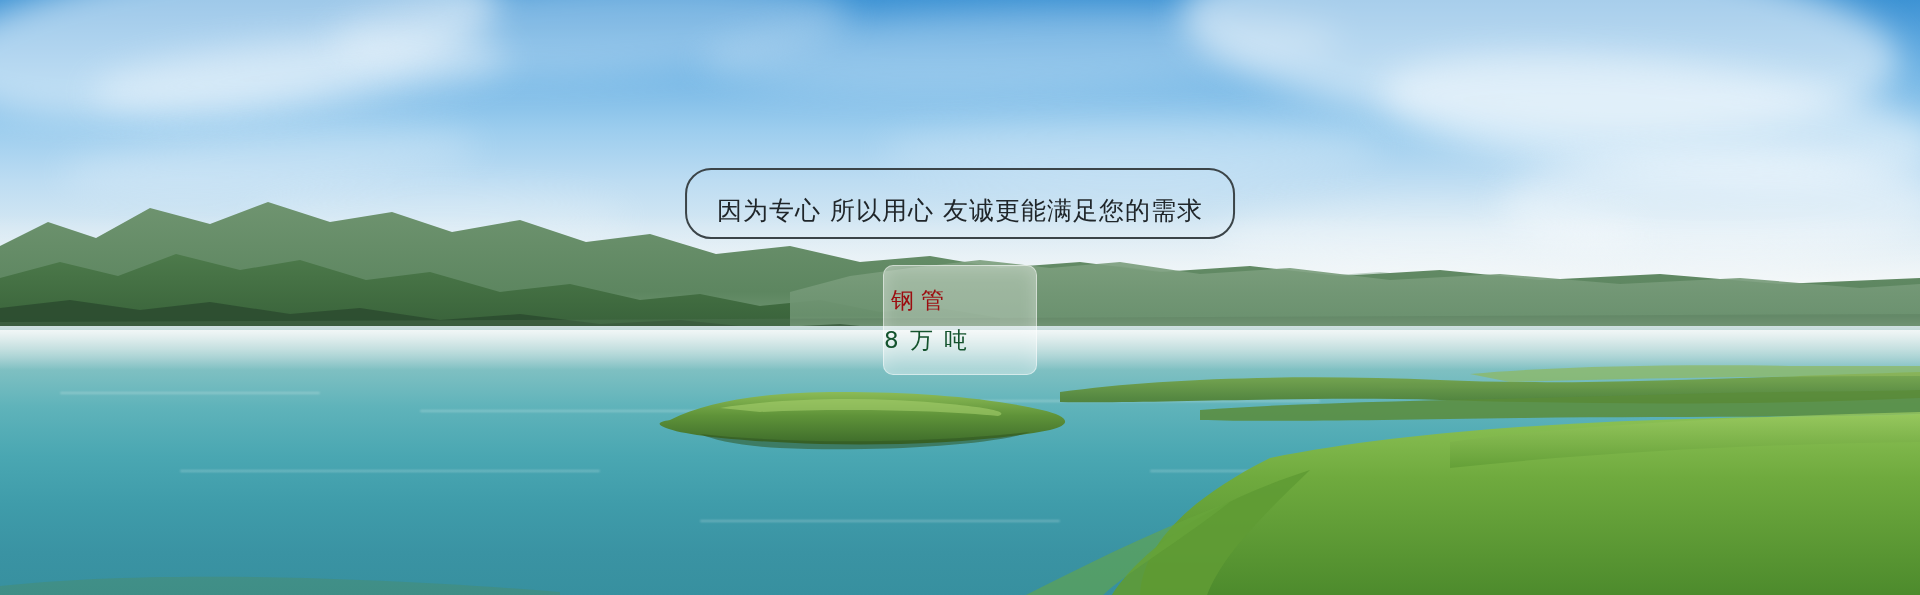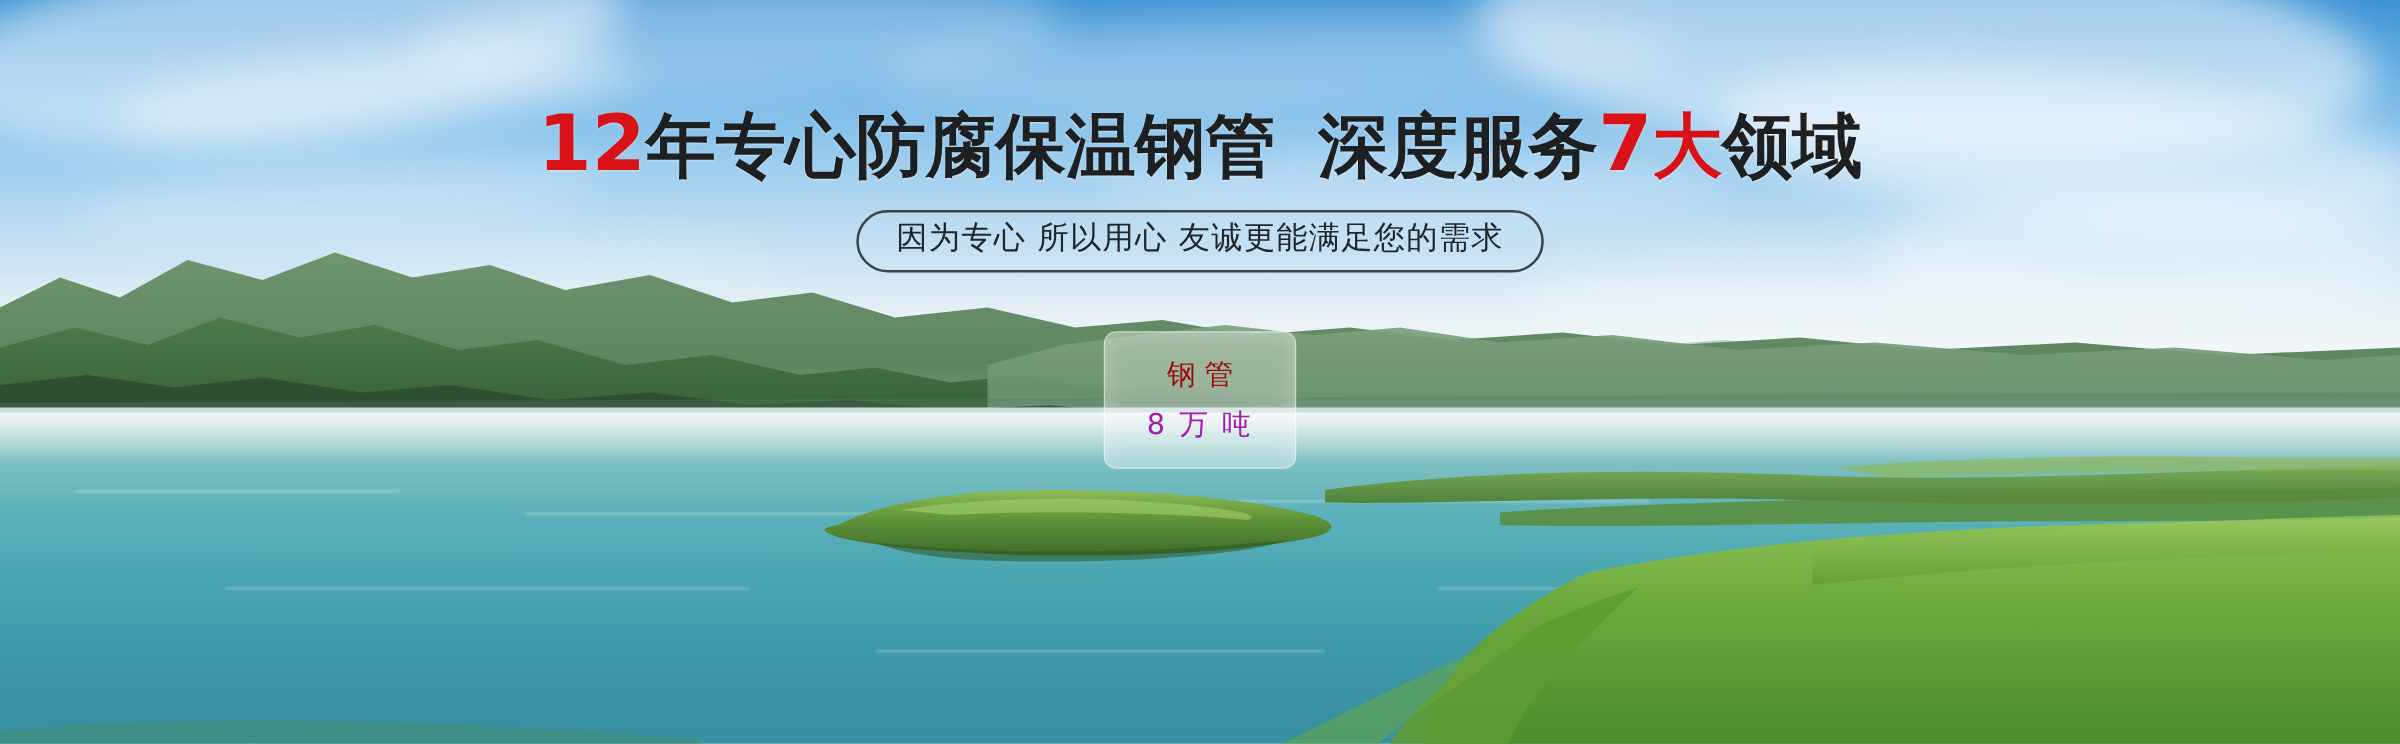--- a/index.html
+++ b/index.html
@@ -84,52 +84,52 @@
   }
   .hl-dark{color:#1d1f21;}
   .hl-red{color:#d81217;}
   .hl-num{font-size:62px;}
   .hl-gap{display:inline-block;width:34px;}
 
   .subpill{
     position:absolute;top:168px;left:50%;transform:translateX(-50%);
     border:2px solid #3b4448;
     border-radius:26px;
-    padding:4px 30px 10px 30px;
+    padding:25px 30px 10px 30px;
     font-size:25px;
     line-height:32px;
     color:#20262a;
     white-space:nowrap;
     background:transparent;
     letter-spacing:1px;
   }
 
   
   .cards{
     position:absolute;top:265px;left:50%;transform:translateX(-50%);
     display:flex;gap:14px;
   }
   .card{
     width:152px;height:108px;
     border-radius:10px;
     background:rgba(255,255,255,.30);
     border:1px solid rgba(255,255,255,.55);
     box-shadow:inset 0 0 18px rgba(255,255,255,.25);
     display:flex;flex-direction:column;
-    align-items:center;justify-content:center;
+    justify-content:center;
     gap:14px;
   }
   .card .ctitle{
     font-size:23px;line-height:26px;
     color:#9c0d10;font-weight:normal;
     letter-spacing:7px;text-indent:7px;
   }
   .card .cval{
     font-size:23px;line-height:26px;
-    color:#a21caf;font-weight:normal;
+    color:#14532d;font-weight:normal;
     letter-spacing:2px;
   }
   .card .cval sup{font-size:14px;}
 </style>
 </head>
 <body>
 
 <div id="banner">
 
   <div class="sky"></div>
@@ -243,23 +243,20 @@
       <path d="M0,200 C60,170 130,134 210,104 C150,150 104,176 80,200 Z" fill="#6aa83c" opacity="0.55"></path>
     </svg>
   </div>
 
   <div class="grassfield" style="left:0px;top:540px;">
     <svg width="560" height="60" viewBox="0 0 560 60">
       <path d="M0,46 C90,36 220,34 360,40 C440,43 510,48 560,52 L560,60 L0,60 Z" fill="#4f8b58" opacity="0.35"></path>
     </svg>
   </div>
 
-  <div class="headline">
-    <span class="hl-red hl-num">12</span><span class="hl-dark">年专心防腐保温钢管</span><span class="hl-gap"></span><span class="hl-dark">深度服务</span><span class="hl-red hl-num">7</span><span class="hl-red">大</span><span class="hl-dark">领域</span>
-  </div>
 
   <div class="subpill">因为专心 所以用心  友诚更能满足您的需求</div>
 
   <div class="cards">
 
     <div class="card">
       <div class="ctitle">钢管</div>
       <div class="cval"><span>8 万 吨</span></div>
     </div>
 

